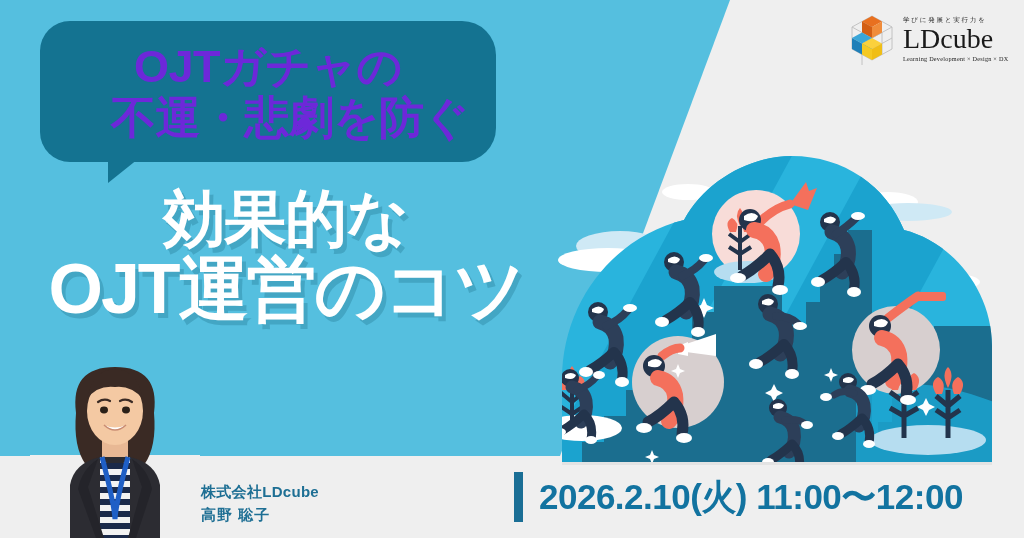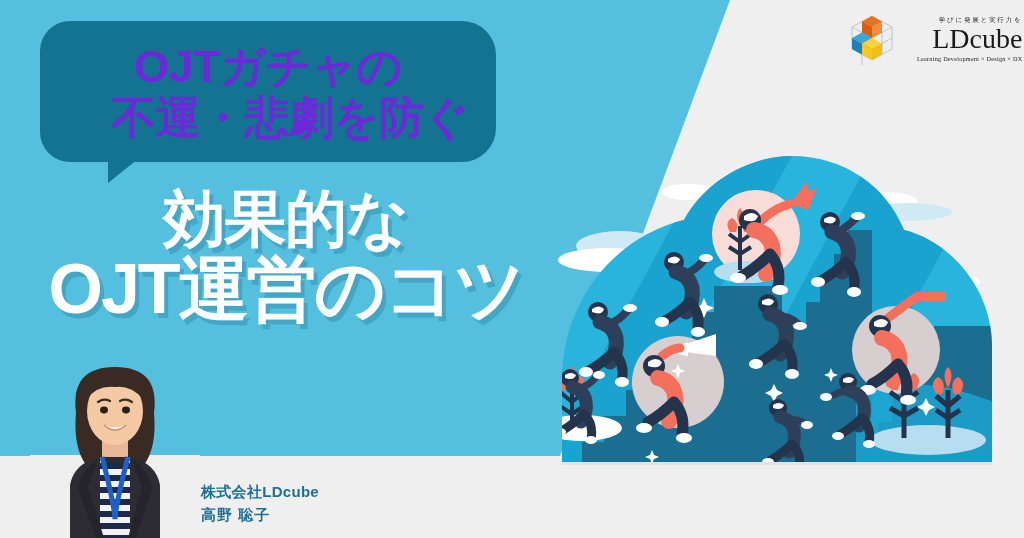--- a/index.html
+++ b/index.html
@@ -68,21 +68,21 @@
     white-space:nowrap;
   }
 
   
   .illus{position:absolute;left:556px;top:150px;width:468px;height:320px;}
   .illus svg{display:block;}
 
   
   .logo{position:absolute;right:16px;top:8px;width:162px;height:62px;display:flex;align-items:center;}
   .logo-mark{width:52px;height:52px;flex:0 0 52px;}
-  .logo-txt{margin-left:19px;display:flex;flex-direction:column;align-items:flex-end;}
+  .logo-txt{margin-left:5px;display:flex;flex-direction:column;align-items:flex-start;}
   .logo-tag{font-size:6.5px;color:#222;letter-spacing:1.8px;white-space:nowrap;margin-bottom:1px;}
   .logo-name{
     font-family:"Liberation Serif","DejaVu Serif",serif;
     font-size:28px;color:#1a1a1a;line-height:0.95;letter-spacing:0px;
   }
   .logo-sub{font-family:"Liberation Serif","DejaVu Serif",serif;
     font-size:6.2px;color:#222;letter-spacing:0.25px;white-space:nowrap;margin-top:2px;}
   .bottomband{position:absolute;left:0;top:456px;width:1024px;height:82px;background:#efefef;}
 </style>
 </head>
@@ -371,20 +371,24 @@
         <path d="M72 102 q12 46 13 62 q1 -16 13 -62" stroke="#1f5fc6" stroke-width="5" fill="none"></path>
       </g>
     </svg>
   </div>
 
   <div class="presenter">
     <div>株式会社LDcube</div>
     <div class="nm">高野 聡子</div>
   </div>
 
+  <div class="datebar">
+    <div class="date-rule"></div>
+    <div class="date-text">2026.2.10(火) 11:00〜12:00</div>
+  </div>
 
   <div class="logo">
     <div class="logo-mark">
       <svg width="52" height="52" viewBox="0 0 52 52" xmlns="http://www.w3.org/2000/svg">
         <g stroke="#bdbdbd" stroke-width="0.9" fill="none">
           <path d="M26 3 L46 14 L46 36 L26 47 L6 36 L6 14 Z"></path>
           <path d="M6 14 L26 25 L46 14 M26 25 L26 47"></path>
           <path d="M16 8.5 L36 19.5 L36 41.5 M36 19.5 L16 30.5 L16 52"></path>
           <path d="M26 3 L26 25 M6 25 L26 36 L46 25"></path>
         </g>

